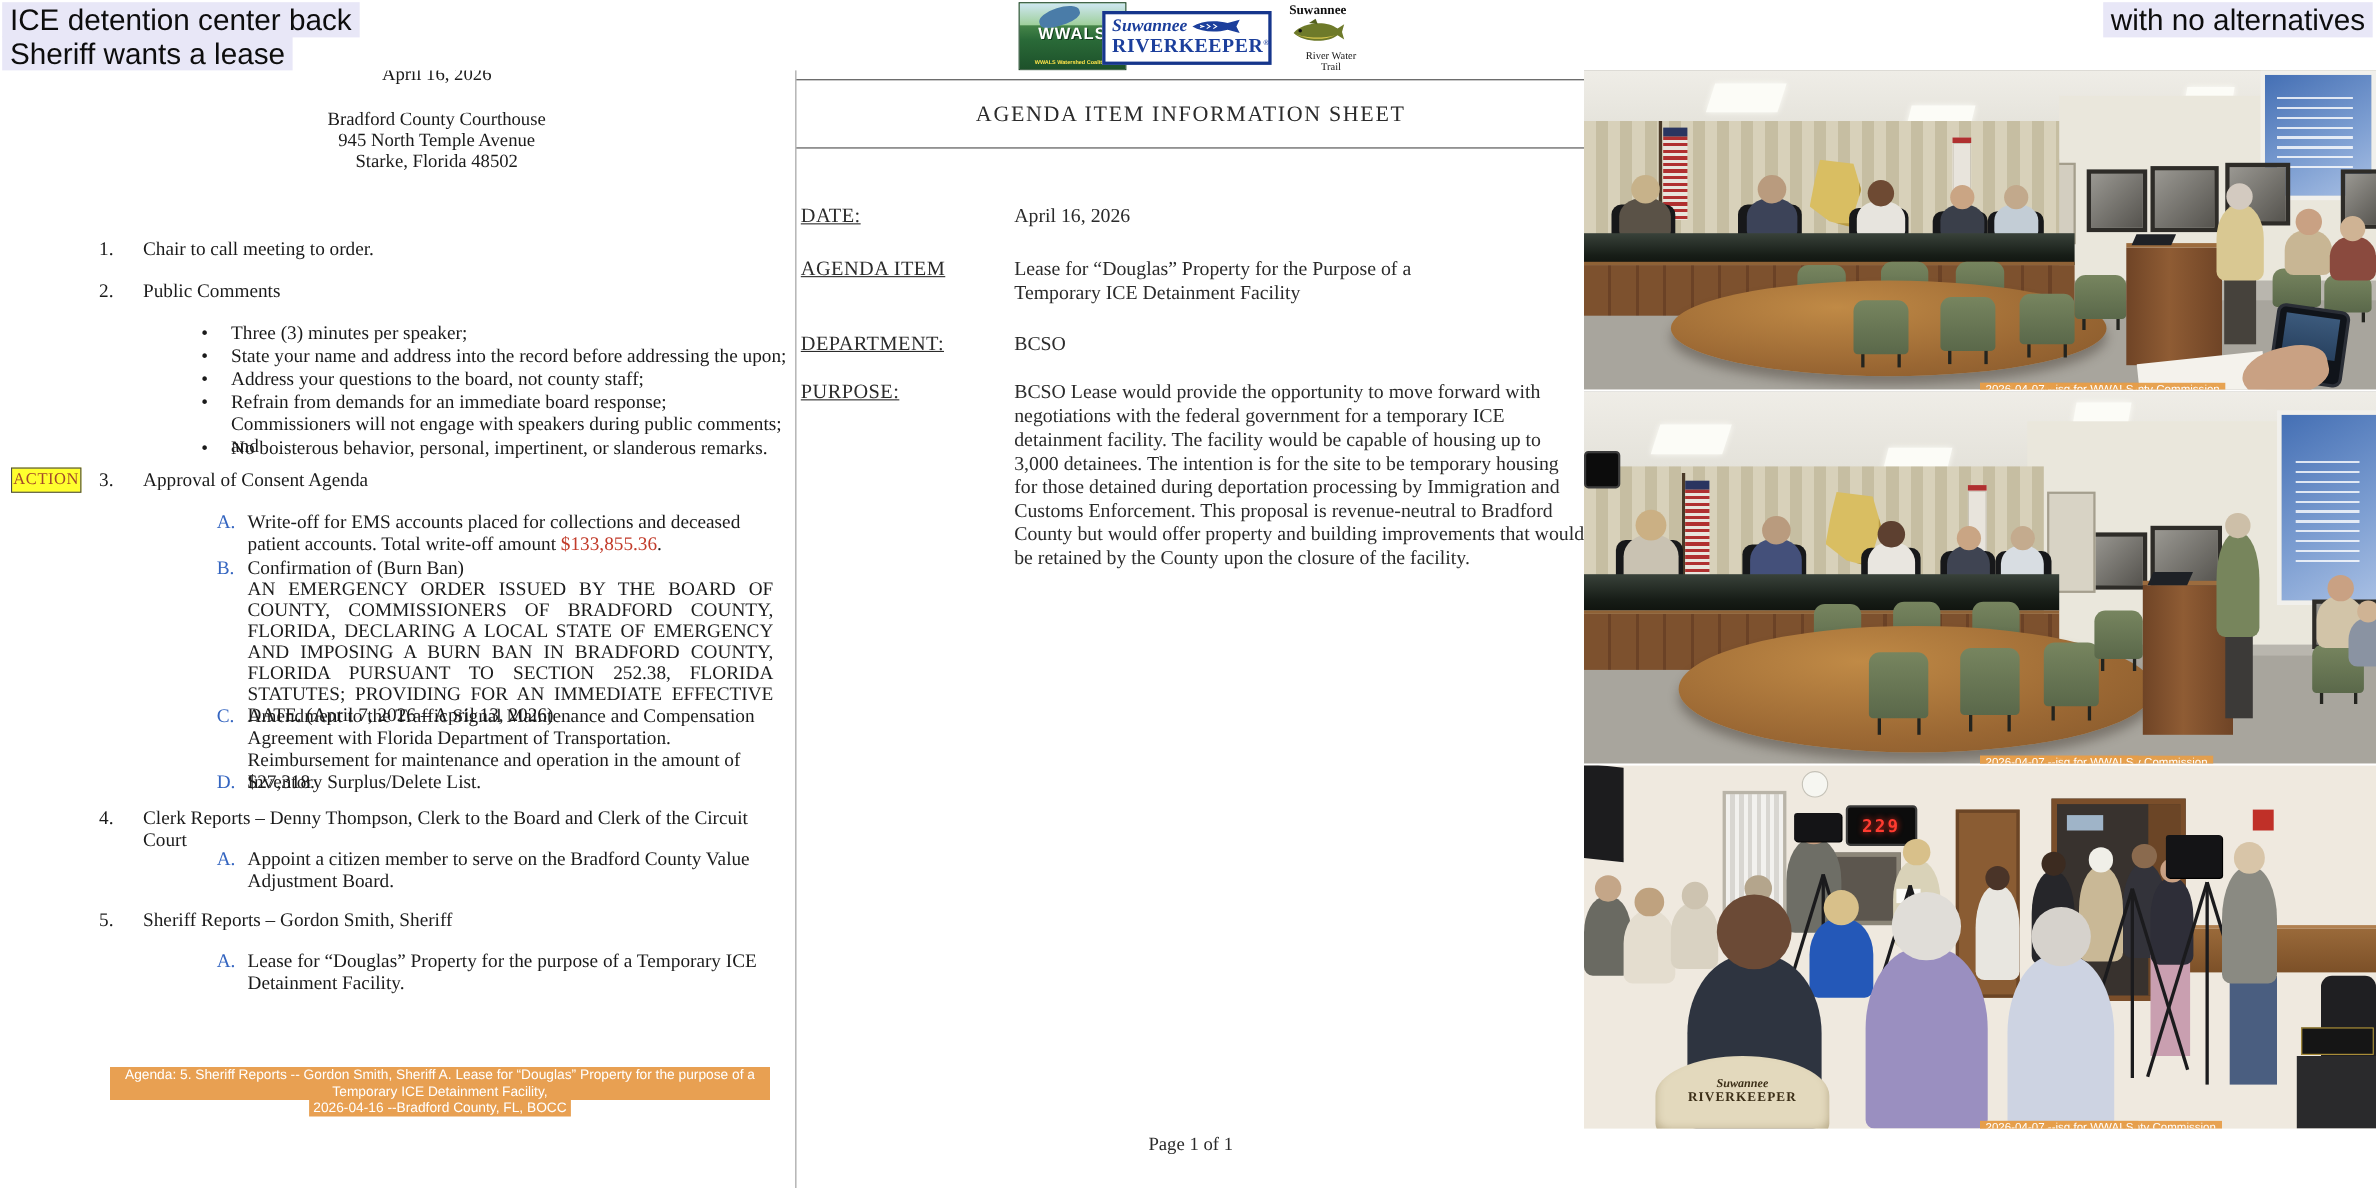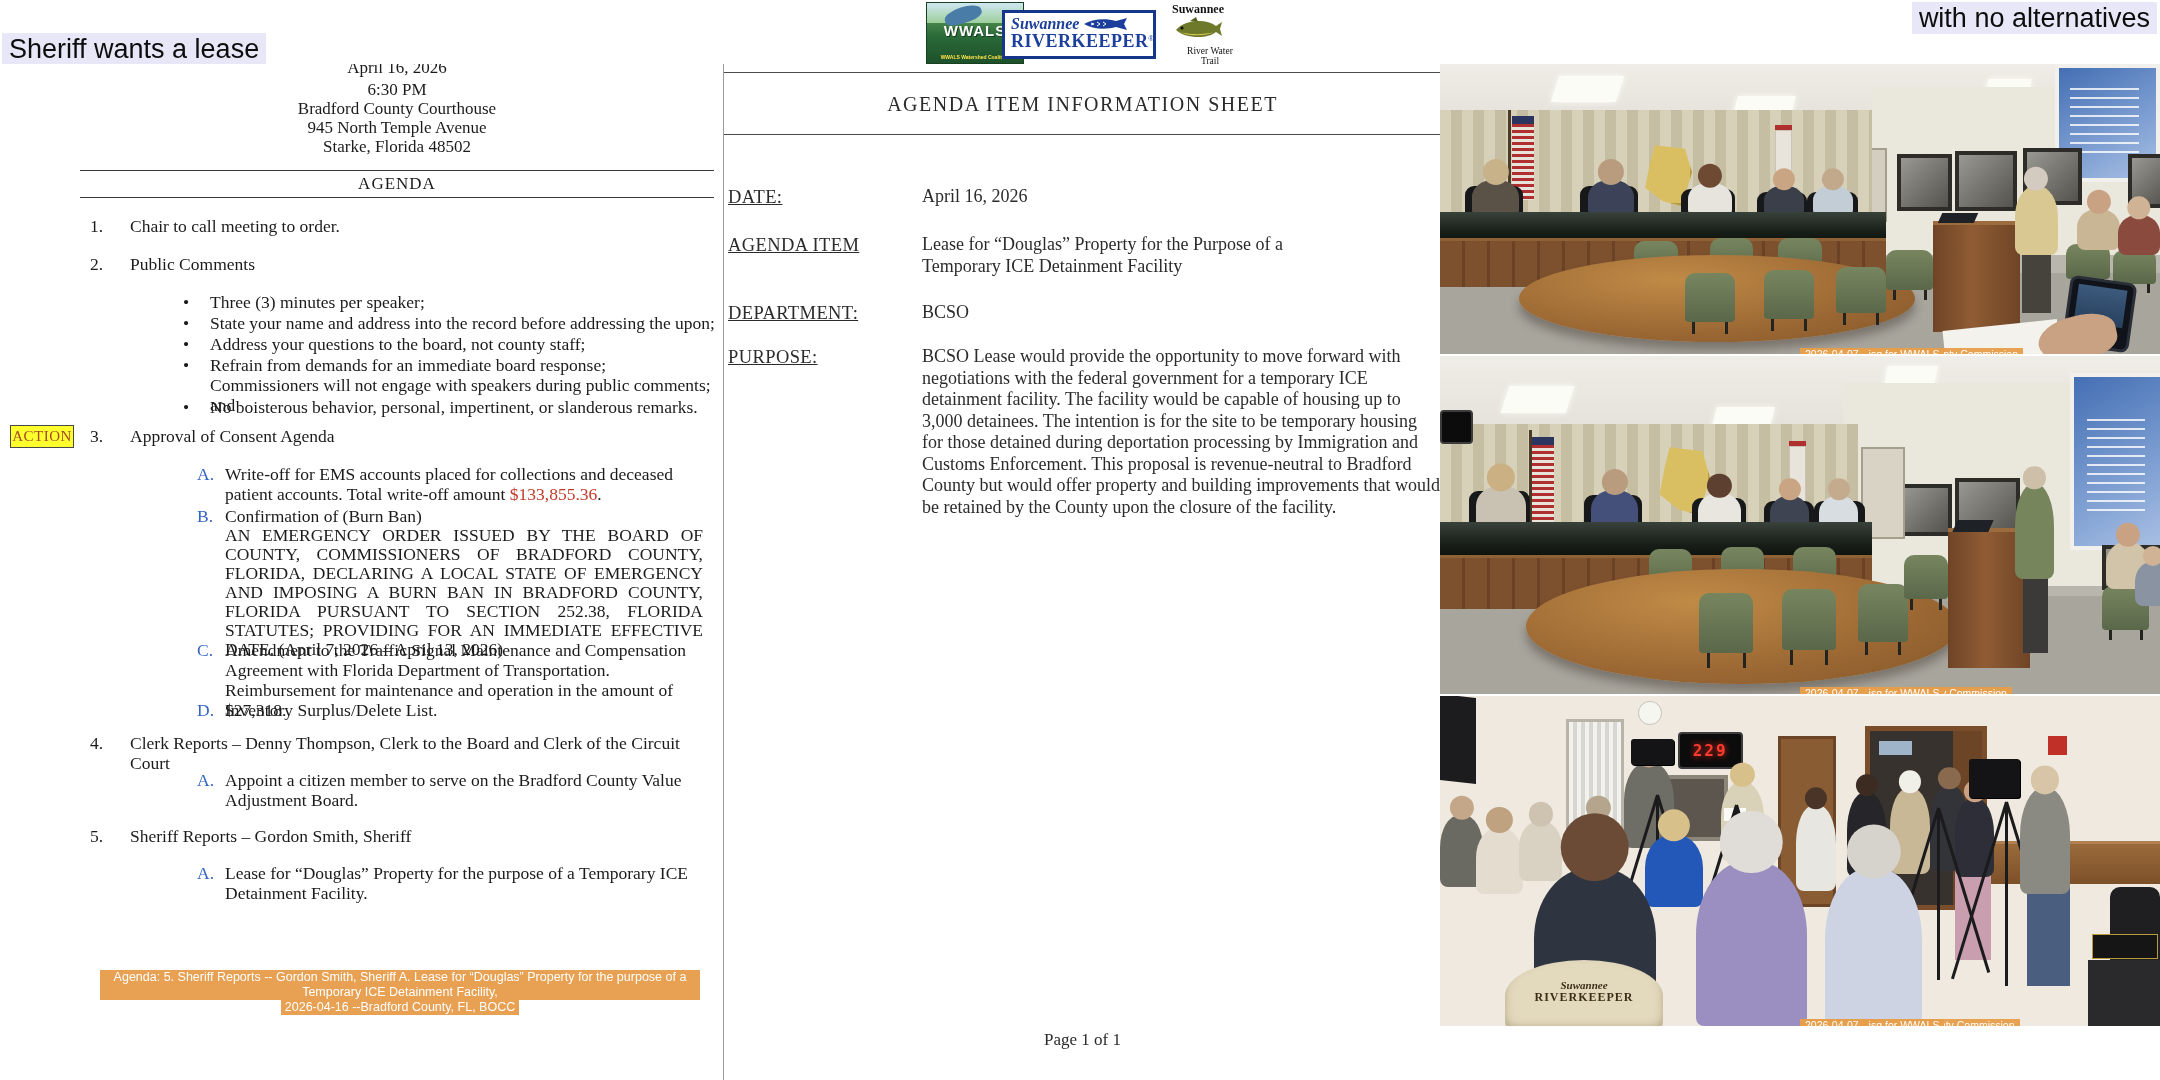--- a/index.html
+++ b/index.html
@@ -111,20 +111,21 @@
   .wainscot{background:linear-gradient(180deg,#9a6a3a,#7c5028);border-top:3px solid #b08050;}
   .cap-hat{background:#e3d9bd;border-radius:50% 50% 12px 12px;box-shadow:inset 0 -6px 8px rgba(120,100,60,.4);
       text-align:center;color:#3c2f18;z-index:35;}
   .cap-hat .c1{position:static;display:block;font:italic 700 11px/12px "Liberation Serif",serif;margin-top:12%;}
   .cap-hat .c2{position:static;display:block;font:700 12px/13px "Liberation Serif",serif;letter-spacing:1px;}
 </style>
 </head>
 <body>
 
 <div id="topbar">
+  <div class="hl" id="hl1">ICE detention center back</div>
   <div class="hl" id="hl2">Sheriff wants a lease</div>
   <div class="hl" id="hr1">with no alternatives</div>
 
   <div id="logo-wwals">
     <div class="ww-sky"></div>
     <div class="ww-fish"></div>
     <div class="ww-name">WWALS</div>
     <div class="ww-sub">WWALS Watershed Coalition</div>
   </div>
 
@@ -148,25 +149,23 @@
       <path d="M6 15 C14 20 32 21 42 16 C32 19 14 19 6 15 Z" fill="#d9c84e"></path>
       <path d="M18 5 L24 1 26 6 Z" fill="#55621f"></path>
       <circle cx="10" cy="12" r="1.6" fill="#111"></circle>
     </svg>
     <div class="wt-b">River Water Trail</div>
   </div>
 </div>
 
 <div id="agenda">
   <div class="ctr" style="top:-6px">April 16, 2026</div>
-  <div class="ctr" style="top:16px">6:30 PM</div>
   <div class="ctr" style="top:35px">Bradford County Courthouse</div>
   <div class="ctr" style="top:54px">945 North Temple Avenue</div>
   <div class="ctr" style="top:73px">Starke, Florida 48502</div>
-  <div id="ag-hrbox">AGENDA</div>
 
   <div class="ag-row" style="top:152px">
     <span class="ag-num">1.</span>
     <span class="ag-text">Chair to call meeting to order.</span>
   </div>
   <div class="ag-row" style="top:190px">
     <span class="ag-num">2.</span>
     <span class="ag-text">Public Comments</span>
   </div>
   <div class="ag-row" style="top:228px">

